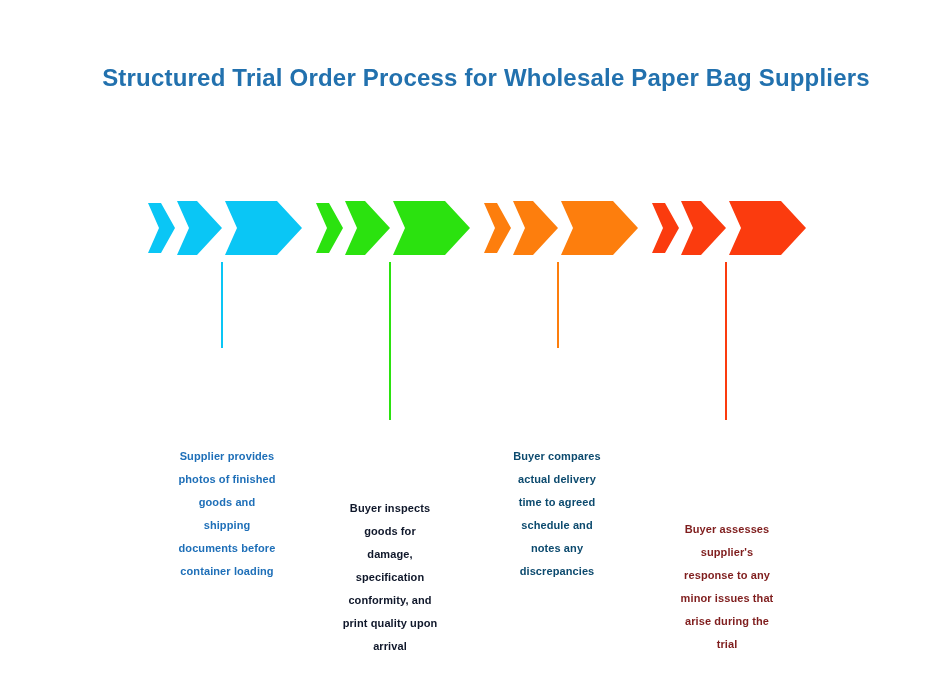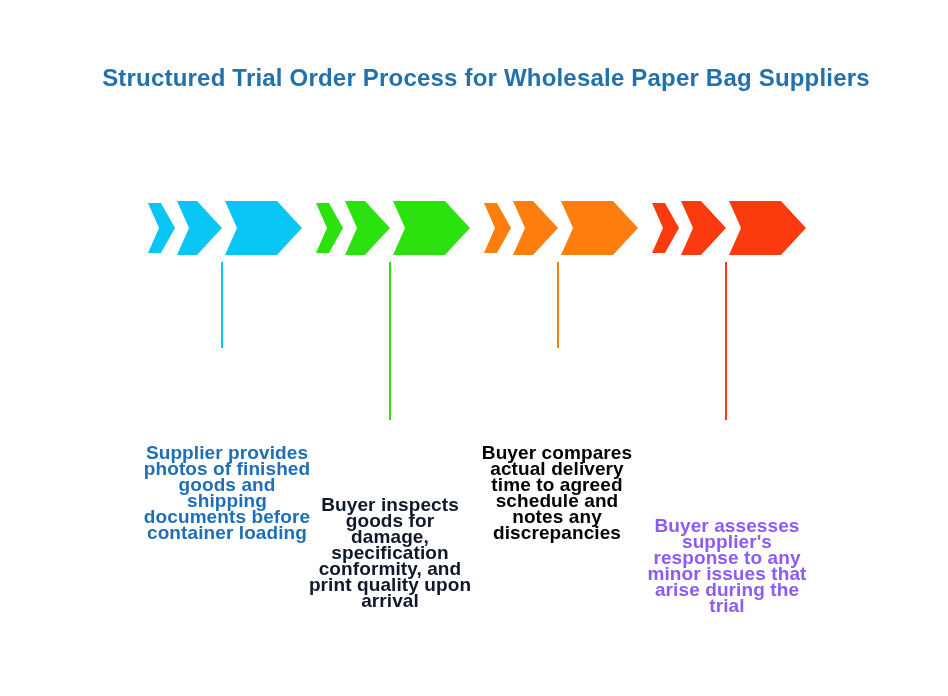--- a/index.html
+++ b/index.html
@@ -11,21 +11,21 @@
   .title{
     position:absolute;top:52px;left:0;width:948px;margin:12px;
     text-align:center;font-size:24px;font-weight:700;letter-spacing:0.2px;
   }
   .arrows{position:absolute;top:201px;width:154px;height:54px;display:block;}
   .connector{position:absolute;top:262px;width:2px;}
   .connector.short{height:86px;}
   .connector.long{height:158px;}
   .desc{
     position:absolute;width:180px;text-align:center;
-    font-size:19px;font-weight:700;line-height:16px;letter-spacing:0.1px;
+    font-size:11px;font-weight:700;line-height:23px;letter-spacing:0.1px;
     white-space:pre-line;
   }
   .s1 .arrows{left:148px;}
   .s1 .connector{left:221px;}
   .s1 .desc{left:137px;top:445px;}
   .s2 .arrows{left:316px;}
   .s2 .connector{left:389px;}
   .s2 .desc{left:300px;top:497px;}
   .s3 .arrows{left:484px;}
   .s3 .connector{left:557px;}
@@ -72,36 +72,36 @@
 arrival</div>
   </div>
 
   <div class="step s3">
     <svg class="arrows" viewBox="0 0 154 56" preserveAspectRatio="none">
       <polygon points="0,2 13,2 27,28 13,54 0,54 11,28" fill="#FD7E0D"></polygon>
       <polygon points="29,0 49,0 74,28 49,56 29,56 41,28" fill="#FD7E0D"></polygon>
       <polygon points="77,0 129,0 154,28 129,56 77,56 89,28" fill="#FD7E0D"></polygon>
     </svg>
     <div class="connector short" style="background: rgb(253, 126, 13);"></div>
-    <div class="desc" style="color: #000000;">Buyer compares
+    <div class="desc" style="color: #0c4a6e;">Buyer compares
 actual delivery
 time to agreed
 schedule and
 notes any
 discrepancies</div>
   </div>
 
   <div class="step s4">
     <svg class="arrows" viewBox="0 0 154 56" preserveAspectRatio="none">
       <polygon points="0,2 13,2 27,28 13,54 0,54 11,28" fill="#FB3B0E"></polygon>
       <polygon points="29,0 49,0 74,28 49,56 29,56 41,28" fill="#FB3B0E"></polygon>
       <polygon points="77,0 129,0 154,28 129,56 77,56 89,28" fill="#FB3B0E"></polygon>
     </svg>
     <div class="connector long" style="background: rgb(251, 59, 14);"></div>
-    <div class="desc" style="color: #8b5cf6;">Buyer assesses
+    <div class="desc" style="color: #7f1d1d;">Buyer assesses
 supplier's
 response to any
 minor issues that
 arise during the
 trial</div>
   </div>
 
 </div>
 
 </body></html>

